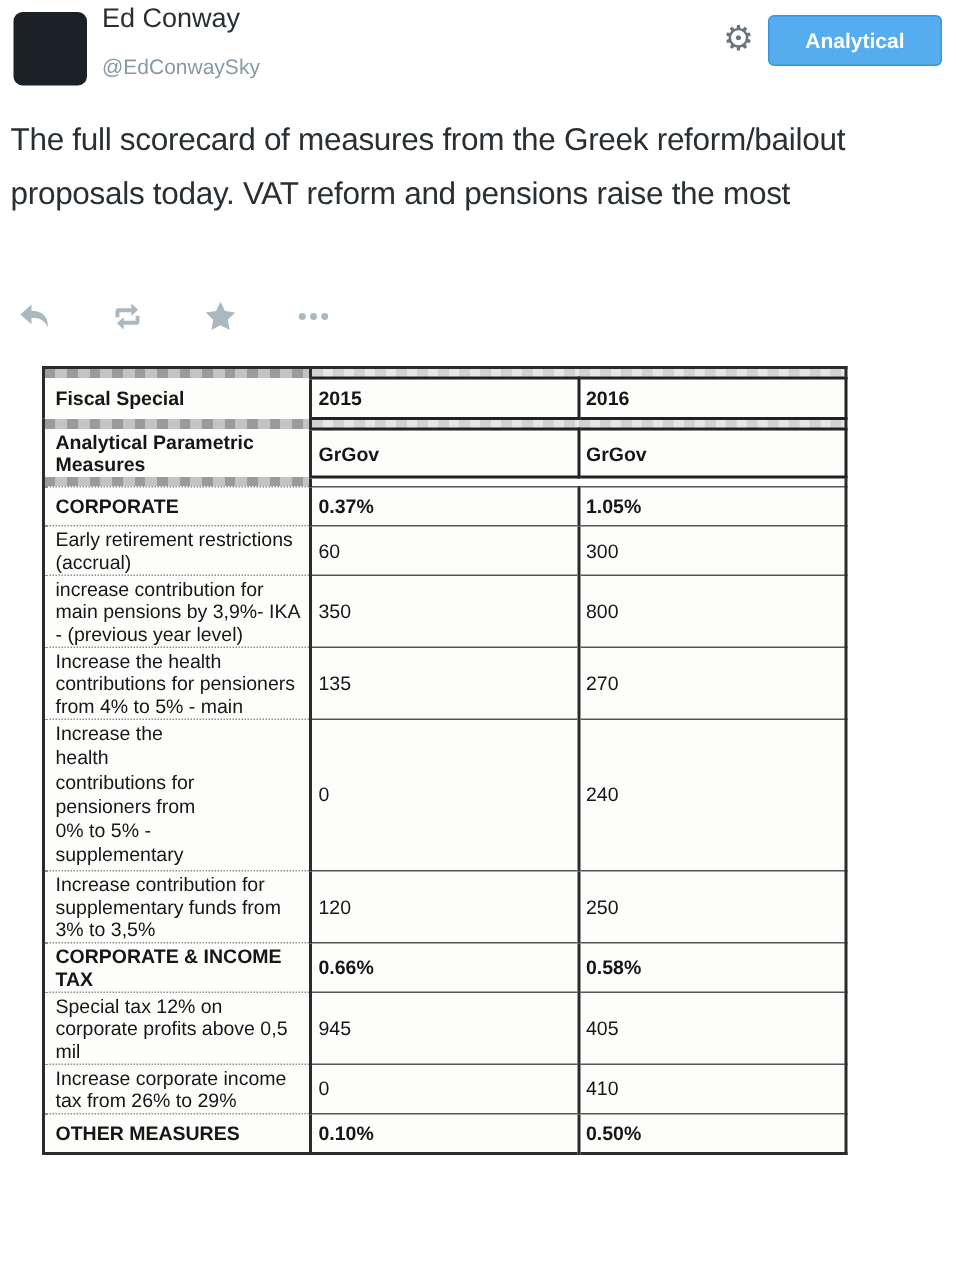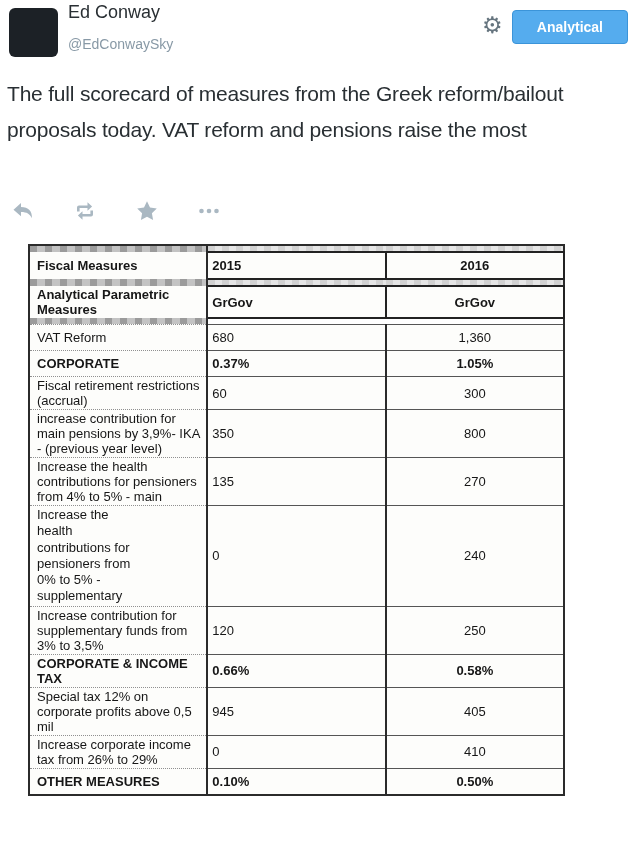--- a/index.html
+++ b/index.html
@@ -29,21 +29,21 @@
   .action svg{display:block;fill:#aab8c2;}
 
   
   .scan{position:absolute;left:28px;top:244px;background:#fdfdfb;}
   table.fiscal{border-collapse:collapse;table-layout:fixed;width:537px;
                font-size:13px;color:#161616;border:2px solid #2b2b2b;}
   td{padding:1px 4px;overflow:hidden;}
   .c-label{width:428px;padding-left:7px;text-align:left;
            border-top:1px dotted #909090;border-right:2px solid #2b2b2b;}
   .c-v1{width:58px;text-align:left;border-top:1px solid #555;border-right:2px solid #2b2b2b;}
-  .c-v2{width:51px;text-align:center;border-top:1px solid #555;}
+  .c-v2{width:51px;border-top:1px solid #555;}
 
   tr.stripe td{height:5px;padding:0;border-top:none;}
   .stripe .s-label{background:repeating-linear-gradient(90deg,#9b9b9b 0 7px,#c3c3c3 7px 15px);
                    border-right:2px solid #2b2b2b;}
   .stripe .s-v1,.stripe .s-v2{background:repeating-linear-gradient(90deg,#d2d2d2 0 7px,#e6e6e6 7px 14px);}
   .stripe-bottom .s-v1,.stripe-bottom .s-v2{background:#fff;}
 
   tr.row-title td,tr.row-subtitle td{height:23px;font-weight:bold;}
   tr.row-title .c-v1,tr.row-title .c-v2,
   tr.row-subtitle .c-v1,tr.row-subtitle .c-v2{border:2px solid #222;}
@@ -93,51 +93,46 @@
 
 <div class="scan">
   <table class="fiscal">
     <tbody>
         <tr class="stripe stripe-top">
           <td class="s-label"></td>
           <td class="s-v1"></td>
           <td class="s-v2"></td>
         </tr>
         <tr class="row-title">
-          <td class="c-label">Fiscal Measures</td>
+          <td class="c-label">Fiscal Special</td>
           <td class="c-v1">2015</td>
           <td class="c-v2">2016</td>
         </tr>
         <tr class="stripe stripe-mid">
           <td class="s-label"></td>
           <td class="s-v1"></td>
           <td class="s-v2"></td>
         </tr>
         <tr class="row-subtitle">
           <td class="c-label">Analytical Parametric Measures</td>
           <td class="c-v1">GrGov</td>
           <td class="c-v2">GrGov</td>
         </tr>
         <tr class="stripe stripe-bottom">
           <td class="s-label"></td>
           <td class="s-v1"></td>
           <td class="s-v2"></td>
         </tr>
-        <tr class="row-item">
-          <td class="c-label">VAT Reform</td>
-          <td class="c-v1">680</td>
-          <td class="c-v2">1,360</td>
-        </tr>
         <tr class="row-section">
           <td class="c-label">CORPORATE</td>
           <td class="c-v1">0.37%</td>
           <td class="c-v2">1.05%</td>
         </tr>
         <tr class="row-item">
-          <td class="c-label">Fiscal retirement restrictions (accrual)</td>
+          <td class="c-label">Early retirement restrictions (accrual)</td>
           <td class="c-v1">60</td>
           <td class="c-v2">300</td>
         </tr>
         <tr class="row-item">
           <td class="c-label">increase contribution for main pensions by 3,9%- IKA - (previous year level)</td>
           <td class="c-v1">350</td>
           <td class="c-v2">800</td>
         </tr>
         <tr class="row-item">
           <td class="c-label">Increase the health contributions for pensioners from 4% to 5% - main</td>

